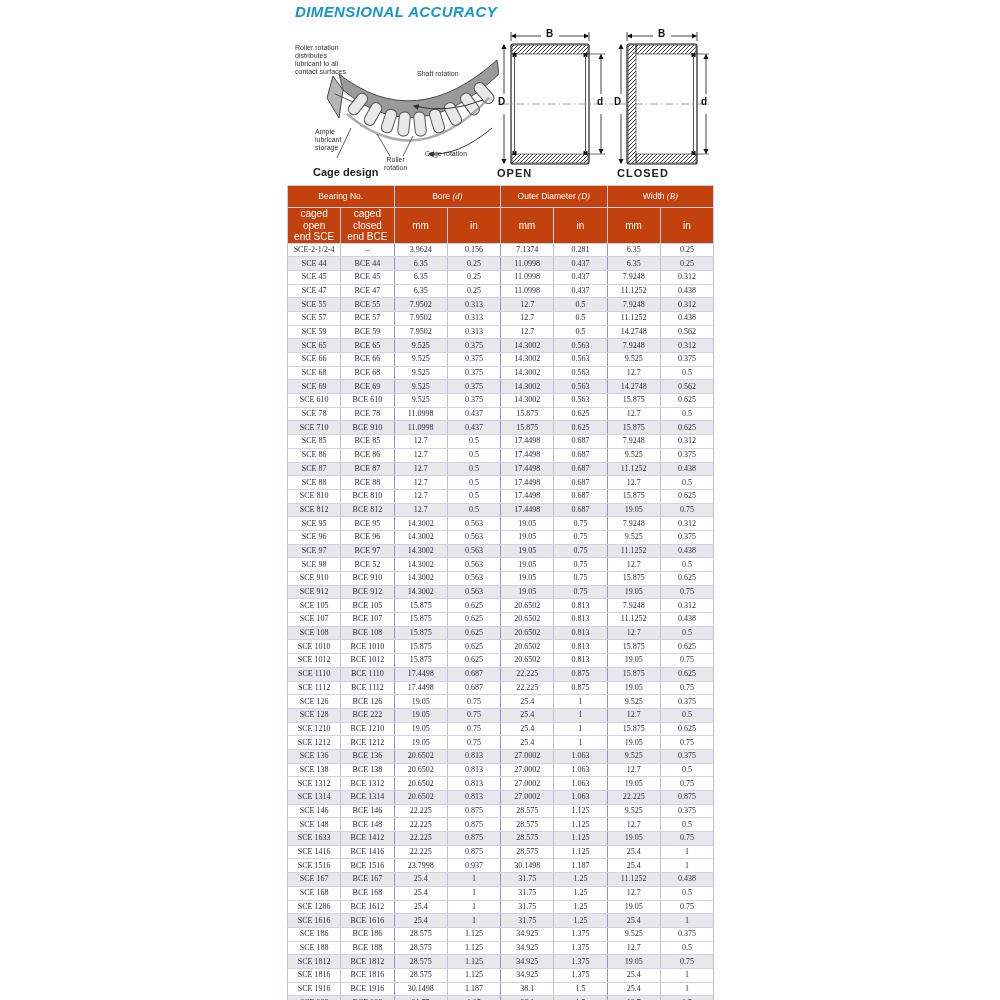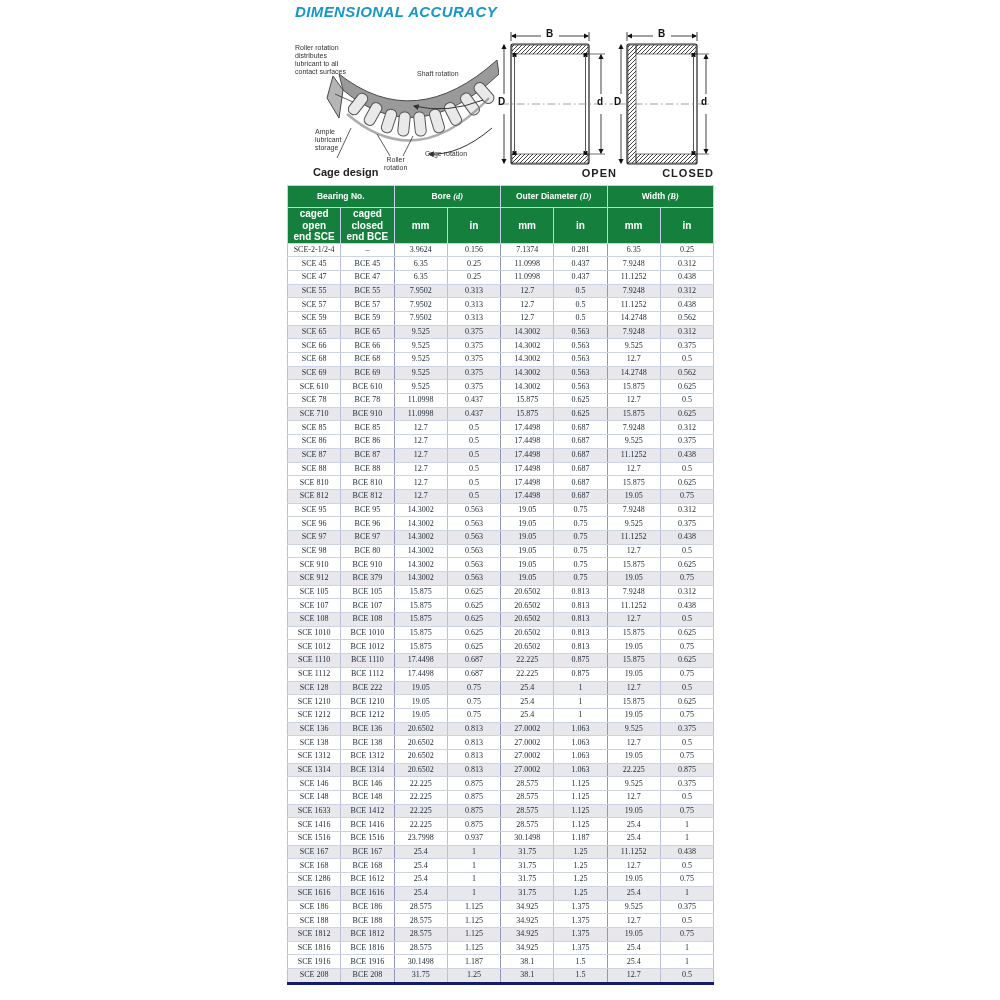--- a/index.html
+++ b/index.html
@@ -10,27 +10,27 @@
   .page-title{position:absolute;left:8px;top:3px;font-size:15px;font-weight:bold;font-style:italic;
               color:#1697c9;letter-spacing:.4px;white-space:nowrap;}
 
   
   .cage-wrap{position:absolute;left:0;top:32px;width:212px;height:156px;}
   .open-wrap{position:absolute;left:210px;top:26px;width:120px;height:158px;}
   .closed-wrap{position:absolute;left:330px;top:26px;width:97px;height:158px;}
   .diag-label{position:absolute;font-size:7px;line-height:1.15;color:#333;white-space:pre-line;}
   .cage-caption{position:absolute;left:26px;top:134px;font-size:11px;font-weight:bold;color:#222;}
   .dim-letter{position:absolute;font-size:10px;font-weight:bold;color:#111;}
-  .section-label{position:absolute;left:0;width:100%;top:141px;text-align:right;
+  .section-label{position:absolute;left:0;width:100%;top:141px;text-align:left;
                  font-size:11px;font-weight:bold;letter-spacing:1px;color:#222;}
 
   
   .dim-table{position:absolute;left:0;top:185px;width:427px;border-collapse:collapse;
              table-layout:fixed;border-bottom:3px solid #141a6e;}
-  .dim-table th{background:#15803d;color:#fff;border:1px solid #c9cdee;font-weight:bold;
+  .dim-table th{background:#c2410c;color:#fff;border:1px solid #c9cdee;font-weight:normal;
                 padding:0;line-height:1.15;}
   .dim-table tr.group-hdr th{height:21px;font-size:8.5px;}
   .dim-table tr.sub-hdr th{height:25px;font-size:10px;white-space:pre-line;}
   .hdr-symbol{font-style:italic;font-family:"Liberation Serif",serif;}
   .dim-table td{height:12.7px;padding:0;text-align:center;font-size:8px;line-height:1;
                 font-family:"Liberation Serif",serif;color:#1c2733;
                 border-right:1px solid #b9c0d8;border-left:1px solid #b9c0d8;
                 border-bottom:1px solid #cdd3e4;}
   .dim-table tr.alt td{background:#e8e8ec;}
   .dim-table tr.group-start td{border-top:1px solid #3b3f8f;}
@@ -192,20 +192,30 @@
           <tr>
             <td>SCE-2-1/2-4</td>
             <td class="maj">–</td>
             <td>3.9624</td>
             <td class="maj">0.156</td>
             <td>7.1374</td>
             <td class="maj">0.281</td>
             <td>6.35</td>
             <td>0.25</td>
           </tr>
+          <tr class="alt">
+            <td>SCE 44</td>
+            <td class="maj">BCE 44</td>
+            <td>6.35</td>
+            <td class="maj">0.25</td>
+            <td>11.0998</td>
+            <td class="maj">0.437</td>
+            <td>6.35</td>
+            <td>0.25</td>
+          </tr>
           <tr>
             <td>SCE 45</td>
             <td class="maj">BCE 45</td>
             <td>6.35</td>
             <td class="maj">0.25</td>
             <td>11.0998</td>
             <td class="maj">0.437</td>
             <td>7.9248</td>
             <td>0.312</td>
           </tr>
@@ -404,41 +414,41 @@
             <td class="maj">BCE 97</td>
             <td>14.3002</td>
             <td class="maj">0.563</td>
             <td>19.05</td>
             <td class="maj">0.75</td>
             <td>11.1252</td>
             <td>0.438</td>
           </tr>
           <tr>
             <td>SCE 98</td>
-            <td class="maj">BCE 80</td>
+            <td class="maj">BCE 52</td>
             <td>14.3002</td>
             <td class="maj">0.563</td>
             <td>19.05</td>
             <td class="maj">0.75</td>
             <td>12.7</td>
             <td>0.5</td>
           </tr>
           <tr class="group-start">
             <td>SCE 910</td>
             <td class="maj">BCE 910</td>
             <td>14.3002</td>
             <td class="maj">0.563</td>
             <td>19.05</td>
             <td class="maj">0.75</td>
             <td>15.875</td>
             <td>0.625</td>
           </tr>
           <tr class="alt">
             <td>SCE 912</td>
-            <td class="maj">BCE 379</td>
+            <td class="maj">BCE 912</td>
             <td>14.3002</td>
             <td class="maj">0.563</td>
             <td>19.05</td>
             <td class="maj">0.75</td>
             <td>19.05</td>
             <td>0.75</td>
           </tr>
           <tr>
             <td>SCE 105</td>
             <td class="maj">BCE 105</td>
@@ -502,20 +512,30 @@
           <tr>
             <td>SCE 1112</td>
             <td class="maj">BCE 1112</td>
             <td>17.4498</td>
             <td class="maj">0.687</td>
             <td>22.225</td>
             <td class="maj">0.875</td>
             <td>19.05</td>
             <td>0.75</td>
           </tr>
+          <tr class="group-start">
+            <td>SCE 126</td>
+            <td class="maj">BCE 126</td>
+            <td>19.05</td>
+            <td class="maj">0.75</td>
+            <td>25.4</td>
+            <td class="maj">1</td>
+            <td>9.525</td>
+            <td>0.375</td>
+          </tr>
           <tr class="alt">
             <td>SCE 128</td>
             <td class="maj">BCE 222</td>
             <td>19.05</td>
             <td class="maj">0.75</td>
             <td>25.4</td>
             <td class="maj">1</td>
             <td>12.7</td>
             <td>0.5</td>
           </tr>

